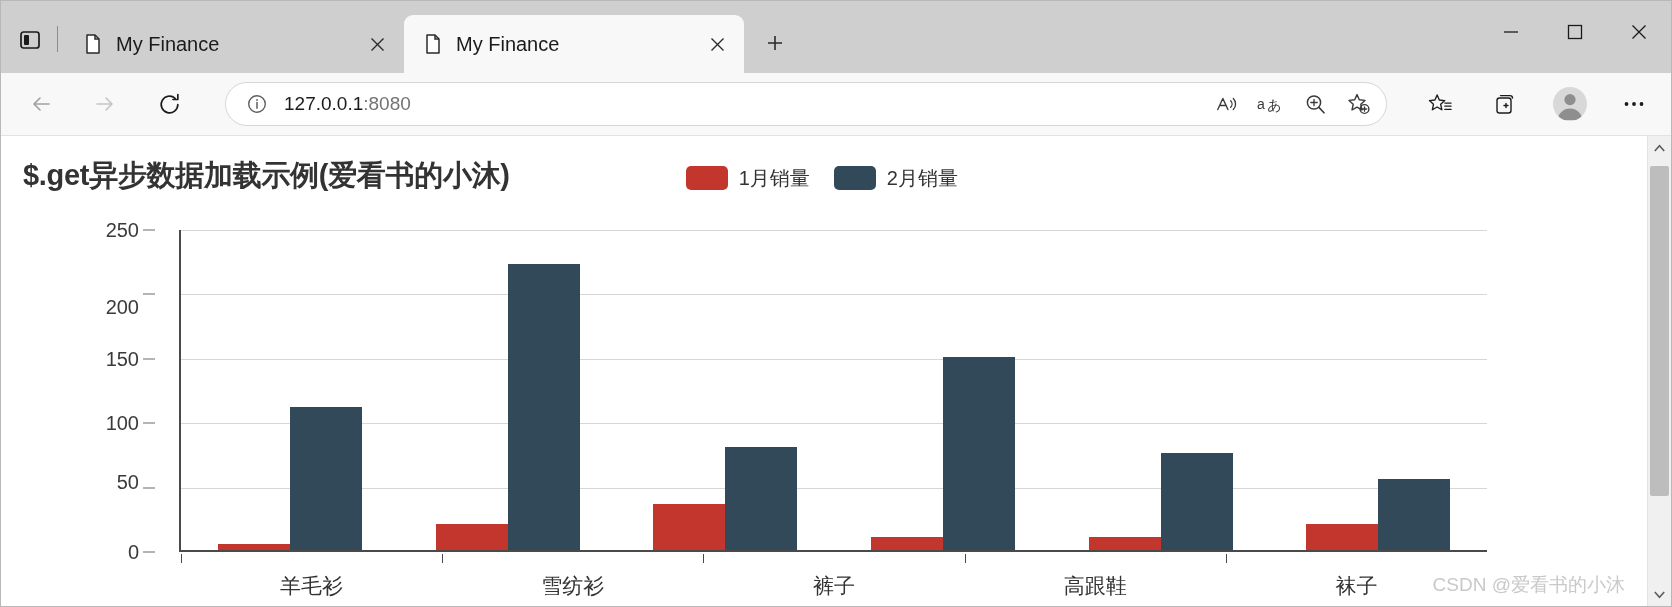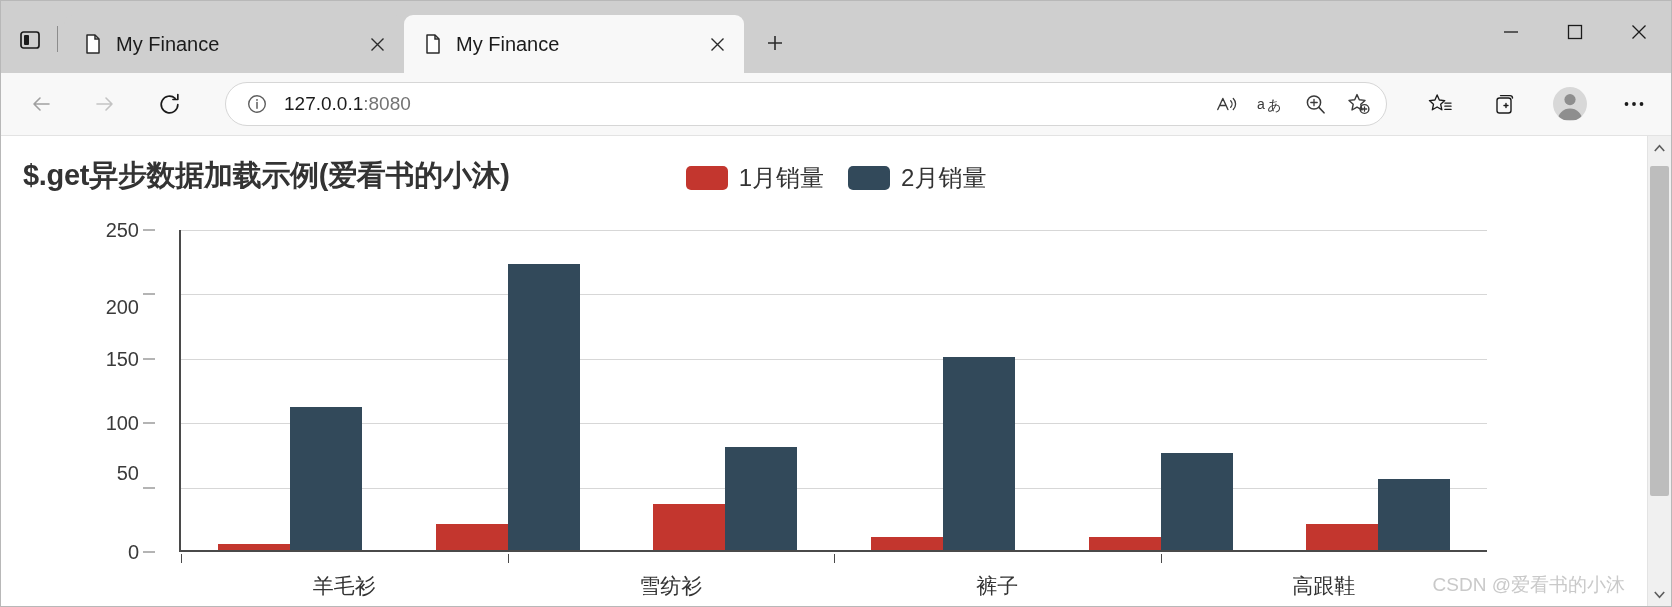--- a/index.html
+++ b/index.html
@@ -194,21 +194,21 @@
     gap: 24px;
     margin-left: 160px;
     margin-top: 4px;
   }
   .legend-item { display: flex; align-items: center; gap: 11px; }
   .legend-swatch {
     width: 42px; height: 24px;
     border-radius: 5px;
   }
   .legend-label {
-    font-size: 24px;
+    font-size: 20px;
     color: #333333;
     white-space: nowrap;
   }
 
   
   .chart-wrap {
     position: relative;
     margin: 28px 0 0 0;
     height: 380px;
   }
@@ -481,21 +481,21 @@
             <span class="legend-swatch" style="background:#32495a"></span>
             <span class="legend-label">2月销量</span>
           </div>
         </div>
       </div>
 
       <div class="chart-wrap">
         <div class="ylabels" id="yaxis">
             <div class="ytick" style="top: 322px;">0</div>
             <div class="ytick-mark" style="top: 322px;"></div>
-            <div class="ytick" style="top: 243px;">50</div>
+            <div class="ytick" style="top: 252px;">50</div>
             <div class="ytick-mark" style="top: 257.6px;"></div>
             <div class="ytick" style="top: 193.2px;">100</div>
             <div class="ytick-mark" style="top: 193.2px;"></div>
             <div class="ytick" style="top: 128.8px;">150</div>
             <div class="ytick-mark" style="top: 128.8px;"></div>
             <div class="ytick" style="top: 77px;">200</div>
             <div class="ytick-mark" style="top: 64.4px;"></div>
             <div class="ytick" style="top: 0px;">250</div>
             <div class="ytick-mark" style="top: 0px;"></div>
           </div>
@@ -534,20 +534,21 @@
                 <div class="bar s1" title="1月销量 袜子: 20" style="height: 25.76px; background: rgb(195, 54, 46);"></div>
                 <div class="bar s2" title="2月销量 袜子: 55" style="height: 70.84px; background: rgb(50, 73, 90);"></div>
               </div>
             </div>
         </div>
         <div class="xlabels" id="xlabels">
             <div class="xlabel-cell"><span class="xtick"></span>羊毛衫</div>
             <div class="xlabel-cell"><span class="xtick"></span>雪纺衫</div>
             <div class="xlabel-cell"><span class="xtick"></span>裤子</div>
             <div class="xlabel-cell"><span class="xtick"></span>高跟鞋</div>
+            <div class="xlabel-cell"><span class="xtick"></span>袜子</div>
           </div>
       </div>
 
       <div class="watermark">CSDN @爱看书的小沐</div>
     </div>
 
     <div class="scrollbar">
       <div class="sb-arrow">
         <svg width="11" height="9" viewBox="0 0 11 9">
             <path d="M0.8 7 L5.5 1.6 L10.2 7" fill="none" stroke="#5e5e5e" stroke-width="1.6"></path>

